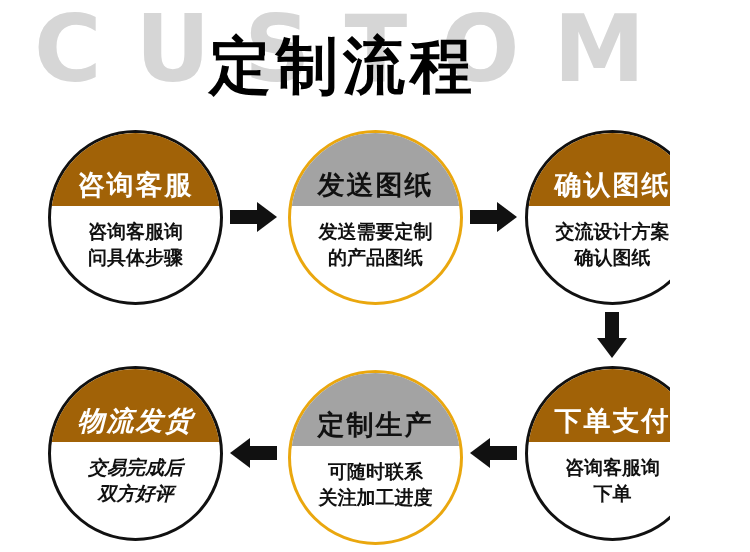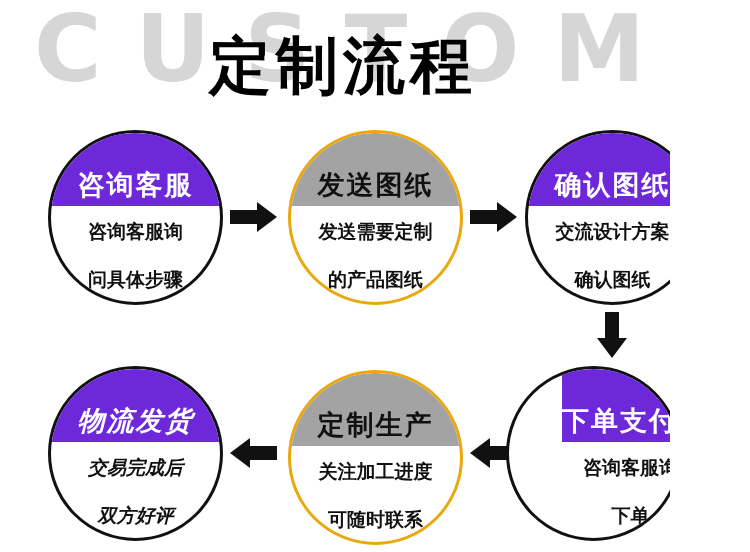--- a/index.html
+++ b/index.html
@@ -72,31 +72,30 @@
     font-weight: 800;
     letter-spacing: 2px;
     line-height: 1;
   }
   .circle-bottom {
     flex: 1;
     display: flex;
     flex-direction: column;
     align-items: center;
     padding-top: 12px;
-    gap: 22px;
   }
   .body-line {
     font-size: 19px;
     font-weight: 700;
     color: #111111;
     line-height: 1.4;
     white-space: nowrap;
   }
   .theme-black { border-color: #111111; }
-  .theme-black .circle-top { background: #6d28d9; }
+  .theme-black .circle-top { background: #a16207; }
   .theme-black .circle-title { color: #ffffff; }
   .theme-yellow { border-color: #eaa70e; }
   .theme-yellow .circle-top { background: #a3a3a3; }
   .theme-yellow .circle-title { color: #111111; }
   
   .arrow {
     position: absolute;
     display: flex;
     align-items: center;
     z-index: 3;
@@ -195,31 +194,31 @@
   <div class="arrow" style="left:230px; top:438px;">
     <div class="head-left"></div>
     <div class="shaft"></div>
   </div>
 
   <div class="circle theme-yellow" style="left:288px; top:370px;">
     <div class="circle-top">
       <span class="circle-title">定制生产</span>
     </div>
     <div class="circle-bottom">
+      <span class="body-line">可随时联系</span>
       <span class="body-line">关注加工进度</span>
-      <span class="body-line">可随时联系</span>
     </div>
   </div>
 
   <div class="arrow" style="left:470px; top:438px;">
     <div class="head-left"></div>
     <div class="shaft"></div>
   </div>
 
-  <div class="circle theme-black" style="left:506px; top:366px;align-items:flex-end;">
+  <div class="circle theme-black" style="left:525px; top:366px;">
     <div class="circle-top">
       <span class="circle-title">下单支付</span>
     </div>
     <div class="circle-bottom">
       <span class="body-line">咨询客服询</span>
       <span class="body-line">下单</span>
     </div>
   </div>
 
 </div>

